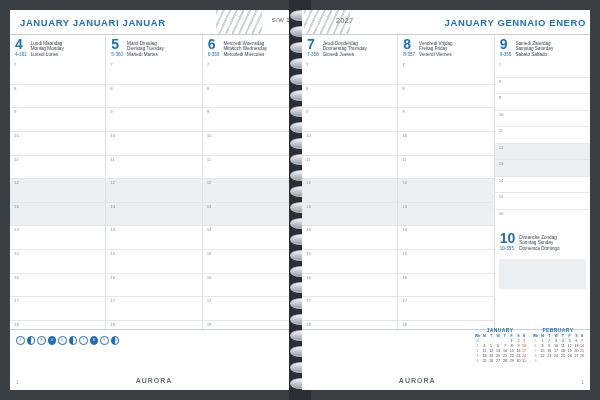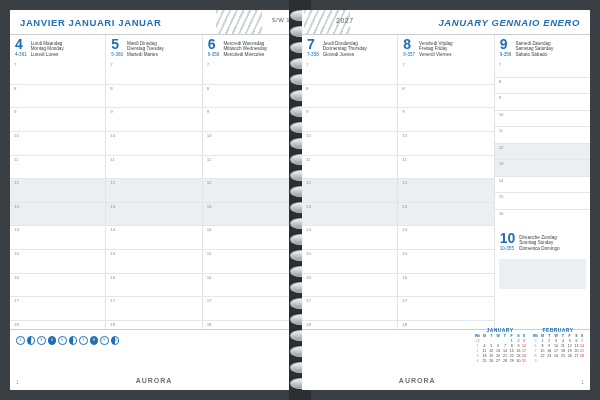--- a/index.html
+++ b/index.html
@@ -23,21 +23,21 @@
   .page.right{left:302px;width:288px;}
   
   .hdr{
     position:relative;height:24px;border-bottom:1px solid #c9ced3;
     display:flex;align-items:center;
   }
   .hdr .lang{
     font-size:9.5px;letter-spacing:.6px;color:#1f6fb4;font-weight:bold;
     padding-left:10px;
   }
-  .hdr .lang.right-align{margin-left:auto;padding-right:10px;padding-left:0;font-style:italic;}
+  .hdr .lang.right-align{margin-left:auto;padding-right:4px;padding-left:0;}
   .hdr .week{
     position:absolute;right:8px;top:7px;font-size:6px;color:#5a6066;letter-spacing:.4px;
   }
   .hdr .year{
     position:absolute;left:34px;top:7px;font-size:7px;color:#5a6066;letter-spacing:.5px;
   }
   .hatch{
     position:absolute;top:0;height:24px;width:46px;
     background:repeating-linear-gradient(115deg,#cfd4d9 0 2px,#ffffff 2px 6px);
   }
@@ -113,21 +113,21 @@
     background:linear-gradient(180deg,#f2f4f6,#9aa0a6);
   }
 </style>
 </head>
 <body>
 
 <div class="planner">
 
   <div class="page left">
     <div class="hdr">
-      <div class="lang">JANVIER  JANUARI  JANUAR</div>
+      <div class="lang">JANUARY  JANUARI  JANUAR</div>
       <div class="hatch l"></div>
       <div class="week">S/W 1</div>
     </div>
 
     <div class="cols">
 
       <div class="col">
         <div class="dayhead">
           <div>
             <div class="daynum">4</div>

